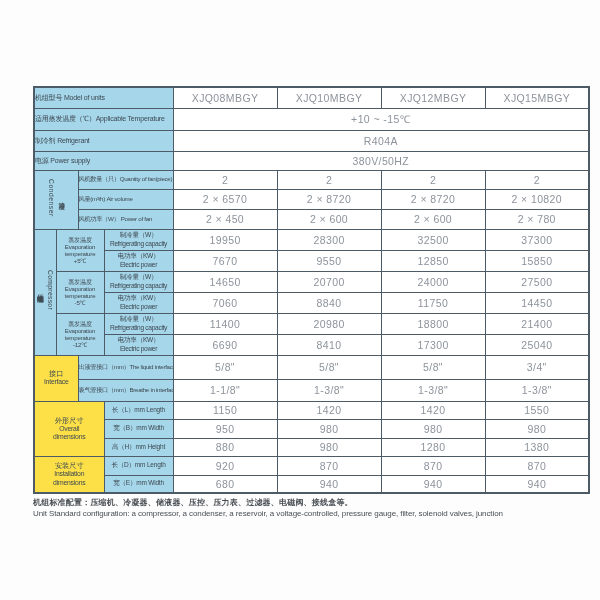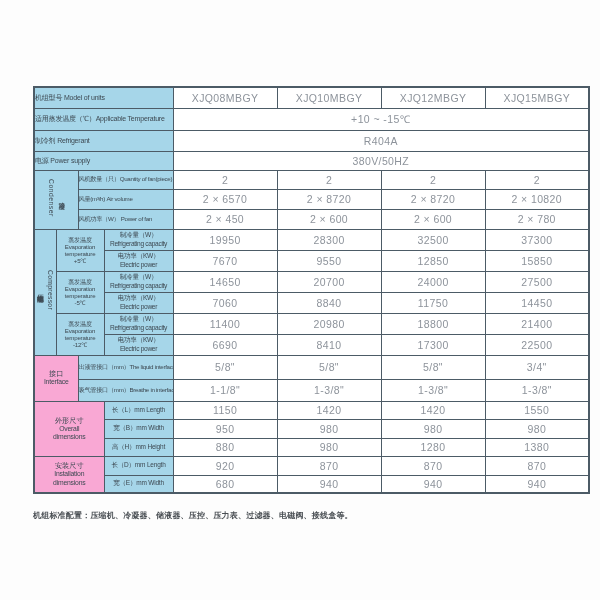--- a/index.html
+++ b/index.html
@@ -20,36 +20,36 @@
   .lbl{background:#a6d6e9;color:#3d4952;font-size:7px;text-align:left;
        padding-left:6px;white-space:nowrap;letter-spacing:-0.2px;}
   .sub{background:#a6d6e9;color:#3d4952;font-size:6.2px;text-align:left;
        padding-left:2px;white-space:nowrap;letter-spacing:-0.3px;}
   .sub3{background:#a6d6e9;color:#3d4952;font-size:6.5px;text-align:center;
        white-space:nowrap;letter-spacing:-0.2px;}
   .tempc{background:#a6d6e9;color:#3d4952;font-size:6.1px;text-align:center;
        line-height:1.18;letter-spacing:-0.2px;}
   .metric{background:#a6d6e9;color:#3d4952;font-size:6.6px;text-align:center;
        line-height:1.25;letter-spacing:-0.3px;white-space:nowrap;}
-  .grp{background:#f9a8d4;color:#3d4952;text-align:center;line-height:1.25;}
+  .grp{background:#fde047;color:#3d4952;text-align:center;line-height:1.25;}
   .grp .zh{font-size:7.2px;display:block;}
   .grp .en{font-size:6.8px;display:block;letter-spacing:-0.2px;}
   
   .vcell{background:#a6d6e9;color:#3d4952;text-align:center;}
   .vtext-rl{display:inline-block;writing-mode:vertical-rl;font-size:6.8px;
        letter-spacing:0.5px;line-height:1.5;}
   .vtext-lr{display:inline-block;writing-mode:vertical-lr;font-size:6.8px;
        letter-spacing:0.3px;line-height:1.45;}
   .vtext-rl span,.vtext-lr span{display:block;}
   
   .model,.val{background:#ffffff;color:#8d939b;font-size:10.5px;
        text-align:center;letter-spacing:0.4px;}
   
   .footer{position:absolute;left:33px;top:497px;width:555px;color:#4a4f54;}
-  .footer .f-zh{font-size:8px;font-weight:bold;letter-spacing:0.2px;display:block;margin-top:13px;}
+  .footer .f-zh{font-size:8px;font-weight:bold;letter-spacing:0.2px;display:block;}
   .footer .f-en{font-size:8px;letter-spacing:-0.1px;display:block;margin-top:1px;}
 </style>
 </head>
 <body>
 
 <div class="page">
 
   <table class="spec">
     <colgroup>
       <col style="width:22px">
@@ -188,21 +188,21 @@
       <td class="val">21400</td>
     </tr>
     <tr style="height:21px">
       <td class="metric">
         <div>电功率（KW）</div>
         <div>Electric power</div>
       </td>
       <td class="val">6690</td>
       <td class="val">8410</td>
       <td class="val">17300</td>
-      <td class="val">22500</td>
+      <td class="val">25040</td>
     </tr>
 
     <tr style="height:24px">
       <td class="grp" colspan="2" rowspan="2">
         <span class="zh">接口</span>
         <span class="en">Interface</span>
       </td>
       <td class="sub" colspan="2">出液管接口（mm）The liquid interface</td>
       <td class="val">5/8"</td>
       <td class="val">5/8"</td>
@@ -261,15 +261,16 @@
       <td class="val">680</td>
       <td class="val">940</td>
       <td class="val">940</td>
       <td class="val">940</td>
     </tr>
   </tbody>
     </table>
 
   <div class="footer">
     <span class="f-zh">机组标准配置：压缩机、冷凝器、储液器、压控、压力表、过滤器、电磁阀、接线盒等。</span>
+    <span class="f-en">Unit Standard configuration: a compressor, a condenser, a reservoir, a voltage-controlled, pressure gauge, filter, solenoid valves, junction</span>
   </div>
 
 </div>
 
 </body></html>

